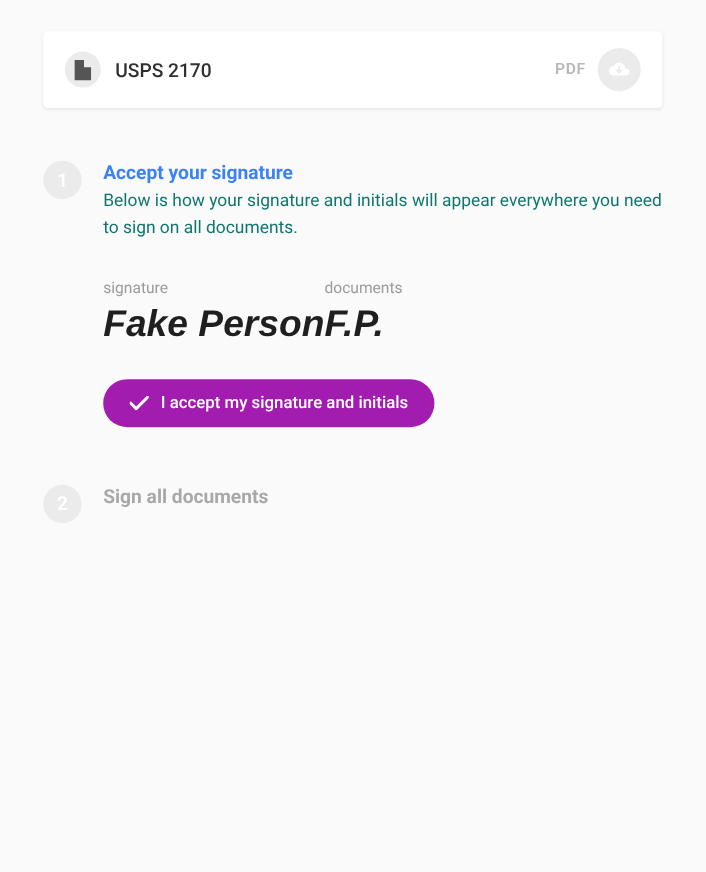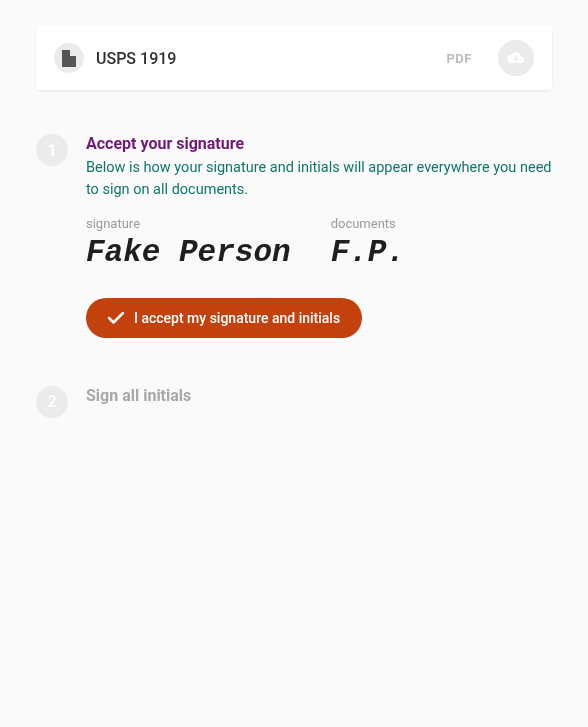--- a/index.html
+++ b/index.html
@@ -39,21 +39,21 @@
       justify-content: center;
     }
     .document-title {
       font-size: 16px;
       font-weight: 500;
       color: #303030;
     }
     .document-right {
       display: flex;
       align-items: center;
-      gap: 26px;
+      gap: 10px;
     }
     .pdf-label {
       font-size: 13px;
       font-weight: 600;
       color: #b8b8b8;
       letter-spacing: 0.5px;
     }
     .download-icon-box {
       width: 36px;
       height: 36px;
@@ -84,57 +84,56 @@
       font-weight: 600;
       font-size: 16px;
       flex-shrink: 0;
     }
     .step-content {
       flex: 1;
     }
     .step-title {
       font-size: 16px;
       font-weight: 700;
-      color: #701a75;
+      color: #3b82f6;
       margin-bottom: 4px;
     }
     .step-title.inactive {
       color: #a8a8a8;
     }
     .step-description {
       font-size: 14.5px;
       color: #0f766e;
       line-height: 1.5;
     }
     .signature-row {
       display: flex;
-      gap: 40px;
-      margin-top: 15px;
+      margin-top: 32px;
       margin-bottom: 28px;
       align-items: center;
     }
     .sig-block {
       display: flex;
       flex-direction: column;
     }
     .sig-label {
       font-size: 13px;
       color: #9b9b9b;
       margin-bottom: 4px;
     }
     .sig-value {
-      font-family: Liberation Mono, monospace;
+      font-family: Liberation Sans, sans-serif;
       font-size: 31px;
       font-weight: 700;
       font-style: italic;
       color: #1f1f1f;
       white-space: nowrap;
     }
     .accept-button {
-      background: #c2410c;
+      background: #a21caf;
       color: #ffffff;
       border: none;
       border-radius: 22px;
       padding: 12px 22px;
       font-size: 14px;
       font-weight: 500;
       display: inline-flex;
       align-items: center;
       gap: 10px;
       cursor: pointer;
@@ -147,21 +146,21 @@
 </head>
 <body>
 
 <div class="document-card">
   <div class="document-left">
     <div class="document-icon-box">
       <svg width="14" height="17" viewBox="0 0 14 17">
         <path d="M8 0 L14 6 L14 17 L0 17 L0 0 Z M8 0 L8 6 L14 6" fill="#555555"></path>
       </svg>
     </div>
-    <div class="document-title">USPS 1919</div>
+    <div class="document-title">USPS 2170</div>
   </div>
   <div class="document-right">
     <div class="pdf-label">PDF</div>
     <div class="download-icon-box">
       <svg width="18" height="14" viewBox="0 0 18 14">
         <path d="M14 6 C14 3 11.5 1 9 1 C6.5 1 5 2.5 4.5 4 C2 4 0.5 5.5 0.5 8 C0.5 10.5 2.5 12 4.5 12 L14 12 C16 12 17.5 10.5 17.5 8.5 C17.5 6.5 16 6 14 6 Z" fill="#ffffff"></path>
         <path d="M9 5 L9 9 M7 7.5 L9 9.5 L11 7.5" stroke="#ebebeb" stroke-width="1.5" fill="none" stroke-linecap="round" stroke-linejoin="round"></path>
       </svg>
     </div>
   </div>
@@ -193,17 +192,17 @@
           </svg>
         </span>
         <span>I accept my signature and initials</span>
       </button>
     </div>
   </div>
 
   <div class="step">
     <div class="step-number">2</div>
     <div class="step-content">
-      <div class="step-title inactive">Sign all initials</div>
+      <div class="step-title inactive">Sign all documents</div>
     </div>
   </div>
 
 </div>
 
 </body></html>

